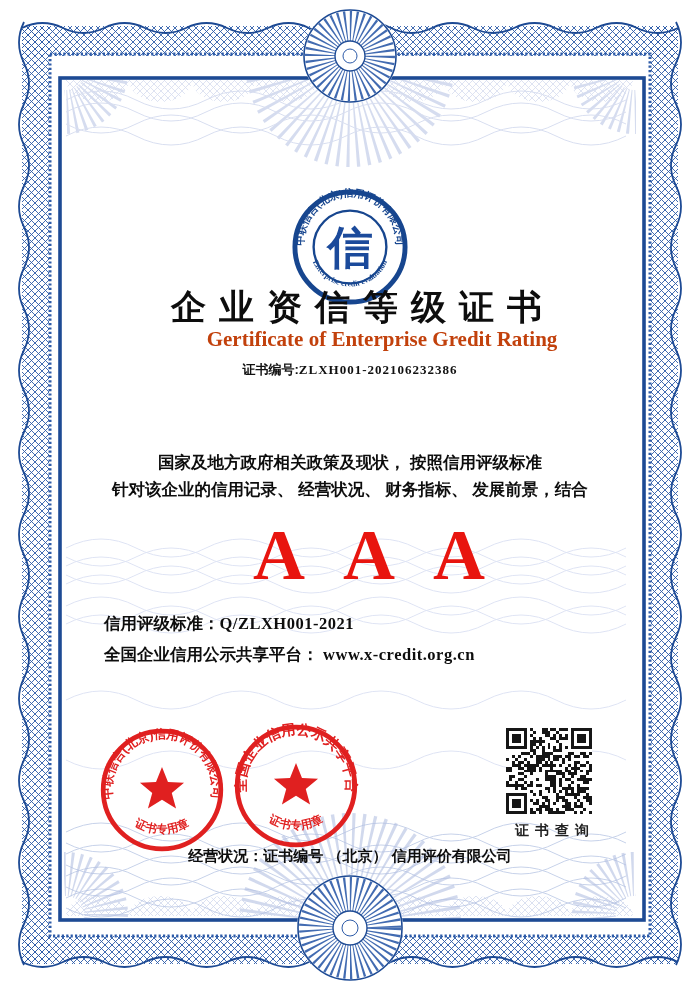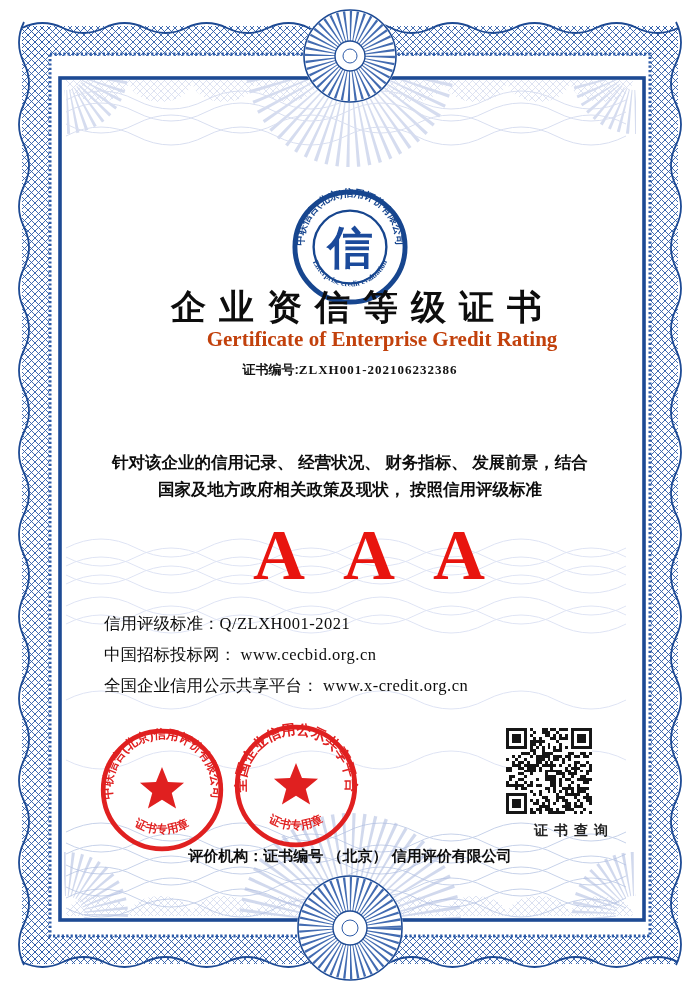--- a/index.html
+++ b/index.html
@@ -18,29 +18,29 @@
   .certno{top:361px;font-size:13px;font-weight:bold;}
   .certno .num{font-family:"Liberation Serif",serif;letter-spacing:1px;}
   .company{top:390px;font-size:34px;font-weight:900;letter-spacing:2px;color:#0d0d0d;}
 
   .body-text{top:449px;font-size:16.5px;font-weight:bold;line-height:27px;color:#0d0d0d;}
 
   .rating{top:514px;font-family:"Liberation Serif",serif;font-size:72px;font-weight:bold;
           color:#e8150f;letter-spacing:38px;padding-left:38px;}
 
   .info{left:104px;top:613px;width:500px;}
-  .info-line{font-size:16.5px;font-weight:normal;margin-bottom:9px;white-space:nowrap;color:#0d0d0d;}
+  .info-line{font-size:16.5px;font-weight:bold;margin-bottom:9px;white-space:nowrap;color:#0d0d0d;}
   .info-line .val{font-family:"Liberation Serif",serif;letter-spacing:.5px;}
 
   .seal{width:126px;height:126px;}
   .seal-left{left:99px;top:727px;}
   .seal-right{left:233px;top:723px;}
 
   .qr{left:506px;top:728px;width:86px;height:86px;}
-  .qr-caption{left:490px;top:822px;width:118px;text-align:right;font-size:14px;
+  .qr-caption{left:490px;top:822px;width:118px;text-align:center;font-size:14px;
               font-weight:bold;letter-spacing:6px;padding-left:6px;color:#222;}
 
   .footer{top:847px;font-size:15px;font-weight:bold;color:#0d0d0d;}
 </style>
 </head>
 <body>
 
 <div class="page">
 
   <svg class="deco" width="700" height="989" viewBox="0 0 700 989" aria-hidden="true">
@@ -155,32 +155,29 @@
 
   <div class="abs center title">企业资信等级证书</div>
   <div class="abs center subtitle">Gertificate of Enterprise Gredit Rating</div>
 
   <div class="abs center certno">
     <span>证书编号:</span><span class="num">ZLXH001-202106232386</span>
   </div>
 
 
   <div class="abs center body-text">
+    <div>国家及地方政府相关政策及现状， 按照信用评级标准</div>
     <div>针对该企业的信用记录、 经营状况、 财务指标、 发展前景，结合</div>
-    <div>国家及地方政府相关政策及现状， 按照信用评级标准</div>
   </div>
 
   <div class="abs center rating">AAA</div>
 
   <div class="abs info">
     <div class="info-line">
       <span>信用评级标准：</span><span class="val">Q/ZLXH001-2021</span>
-    </div>
-    <div class="info-line">
-      <span>中国招标投标网：</span> <span class="val">www.cecbid.org.cn</span>
     </div>
     <div class="info-line">
       <span>全国企业信用公示共享平台：</span> <span class="val">www.x-credit.org.cn</span>
     </div>
   </div>
 
   <svg class="abs seal seal-left" viewBox="0 0 120 120">
     <defs>
       <path id="s1top" d="M14.5 74 A48 48 0 1 1 105.5 74" fill="none"></path>
       <path id="s1bot" d="M34 94 A50 50 0 0 0 86 94" fill="none"></path>
@@ -539,16 +536,16 @@
         <rect x="18" y="28" width="1" height="1"></rect>
         <rect x="19" y="28" width="1" height="1"></rect>
         <rect x="23" y="28" width="1" height="1"></rect>
         <rect x="25" y="28" width="1" height="1"></rect>
         <rect x="28" y="28" width="1" height="1"></rect>
       </g>
   </svg>
   <div class="abs qr-caption">证书查询</div>
 
   <div class="abs center footer">
-    <span>评价机构：</span><span>证书编号 （北京） 信用评价有限公司</span>
+    <span>经营状况：</span><span>证书编号 （北京） 信用评价有限公司</span>
   </div>
 
 </div>
 
 </body></html>

